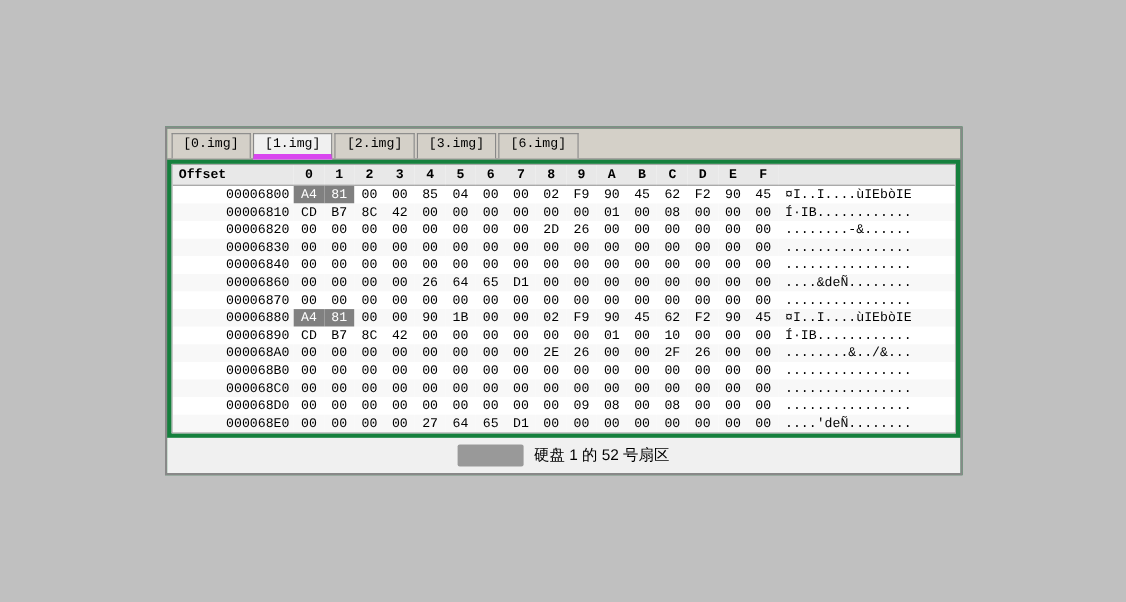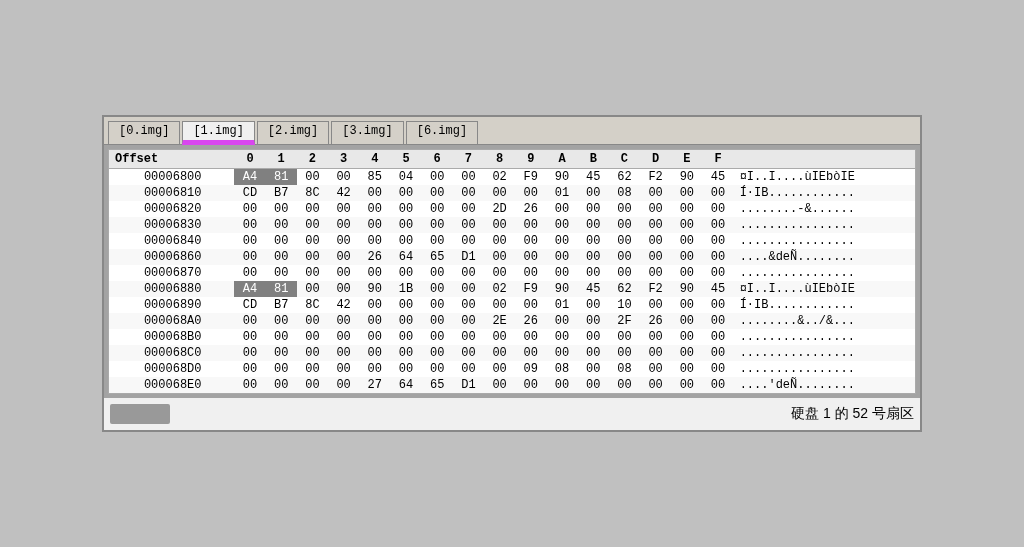--- a/index.html
+++ b/index.html
@@ -8,23 +8,23 @@
       font-family: 'Courier New', Courier, monospace;
       font-size: 12px;
       display: flex;
       justify-content: center;
       align-items: center;
       width: 1024px;
       height: 547px;
       overflow: hidden;
     }
     .window {
-      background: #a3a3a3;
+      background: #15803d;
       border: 2px solid #888;
-      width: 820px;
+      width: 725px;
     }
     .tab-bar {
       display: flex;
       background: #d4d0c8;
       padding: 4px 4px 0 4px;
       gap: 2px;
       border-bottom: 1px solid #888;
     }
     .tab {
       padding: 2px 10px;
@@ -78,39 +78,39 @@
     tbody tr:nth-child(even) {
       background: #f8f8f8;
     }
     tbody td {
       padding: 1px 4px;
       text-align: center;
       color: #000;
       white-space: nowrap;
     }
     tbody td.offset-cell {
-      text-align: center;
+      text-align: right;
       padding-left: 6px;
       color: #000;
       font-weight: normal;
     }
     tbody td.ascii-cell {
       text-align: left;
       padding-left: 6px;
       color: #000;
       letter-spacing: 0px;
     }
     .highlighted {
       background: #808080 !important;
       color: #fff;
     }
     .footer {
       display: flex;
       align-items: center;
-      justify-content: space-between;
+      justify-content: center;
       padding: 6px;
       gap: 10px;
       background: #f0f0f0;
     }
     .footer-icon {
       width: 60px;
       height: 20px;
       background: #999;
       border-radius: 2px;
     }

